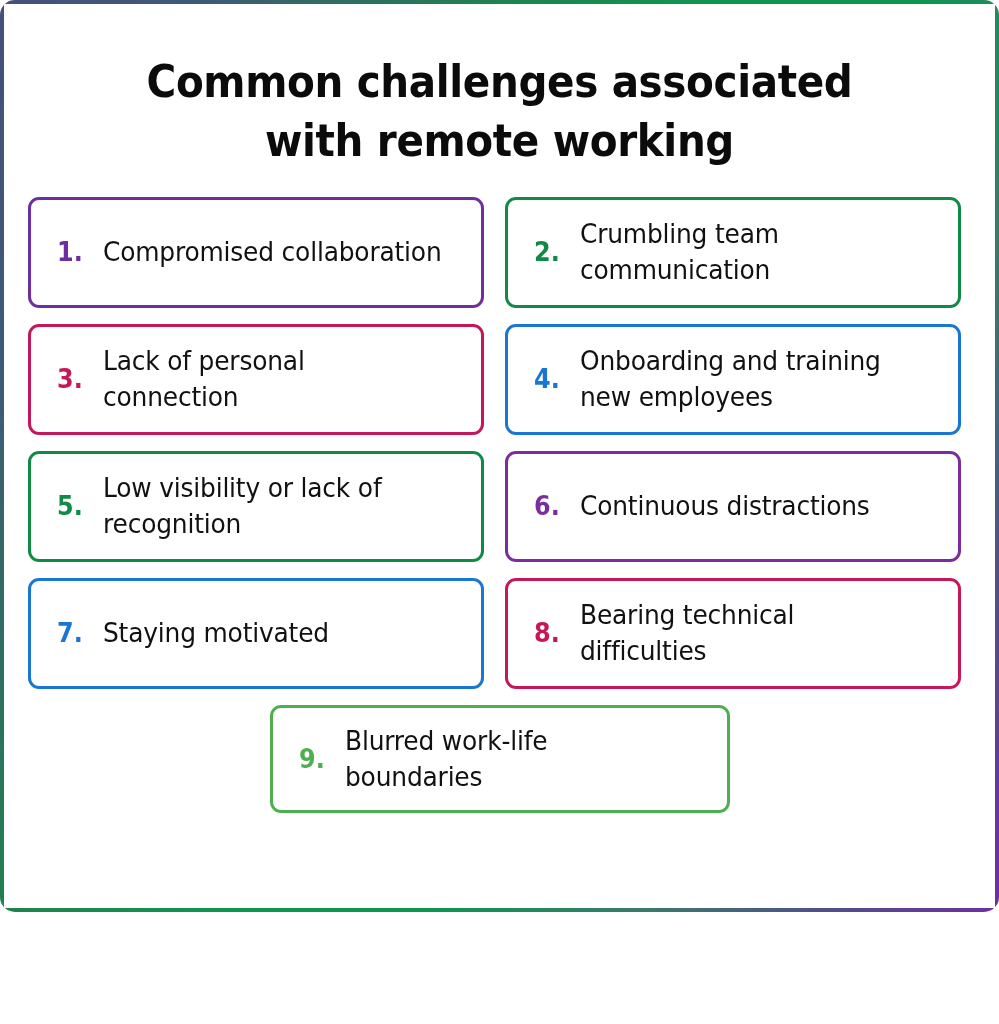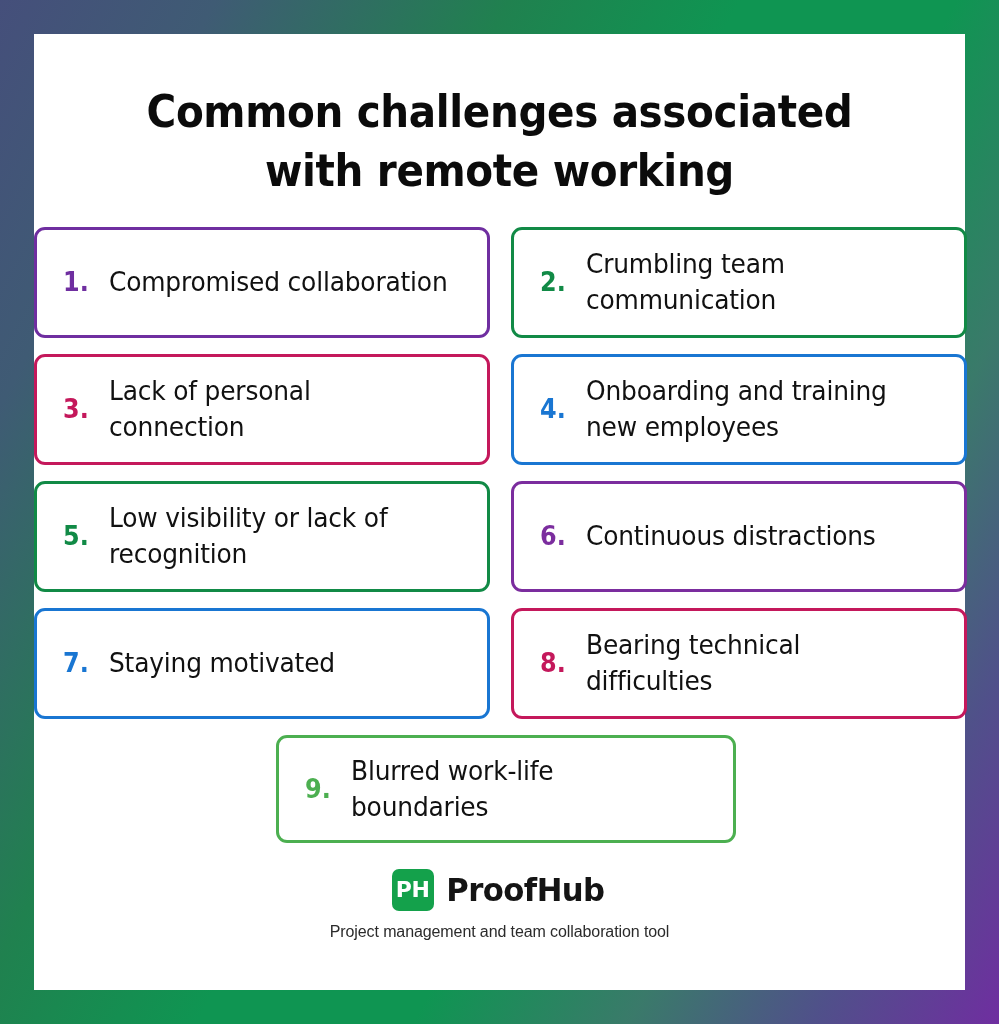--- a/index.html
+++ b/index.html
@@ -11,32 +11,33 @@
     width: 999px;
     height: 1024px;
     font-family: "Liberation Sans", sans-serif;
     overflow: hidden;
   }
 
   
   #poster {
     position: relative;
     width: 999px;
-    height: 1024px;
+    height: 912px;
     box-sizing: border-box;
     background: linear-gradient(118deg,
                 #454f7b 0%,
                 #3f5b74 14%,
                 #20814f 33%,
                 #0f9552 48%,
                 #0f9552 62%,
                 #3a7a6a 76%,
                 #50508a 88%,
                 #6f2ea0 100%);
-    padding: 34px;
+    padding: 4px;
+    border-radius: 15px;
   }
   #poster-inner {
     position: relative;
     width: 100%;
     height: 100%;
     background: #ffffff;
     box-sizing: border-box;
   }
 
   
@@ -200,24 +201,15 @@
         <span class="card-text">Bearing technical difficulties</span>
       </div>
 
       <div class="card centered" style="border-color: rgb(76, 175, 80);">
         <span class="card-num" style="color: rgb(76, 175, 80);">9.</span>
         <span class="card-text">Blurred work-life boundaries</span>
       </div>
 
     </div>
 
-    <div class="footer">
-      <div class="logo-row">
-        <span class="logo-mark" style="background: rgb(20, 161, 75);">
-          <span class="logo-mark-text">PH</span>
-        </span>
-        <span class="logo-word">ProofHub</span>
-      </div>
-      <div class="tagline">Project management and team collaboration tool</div>
-    </div>
 
   </div>
 </div>
 
 </body></html>

